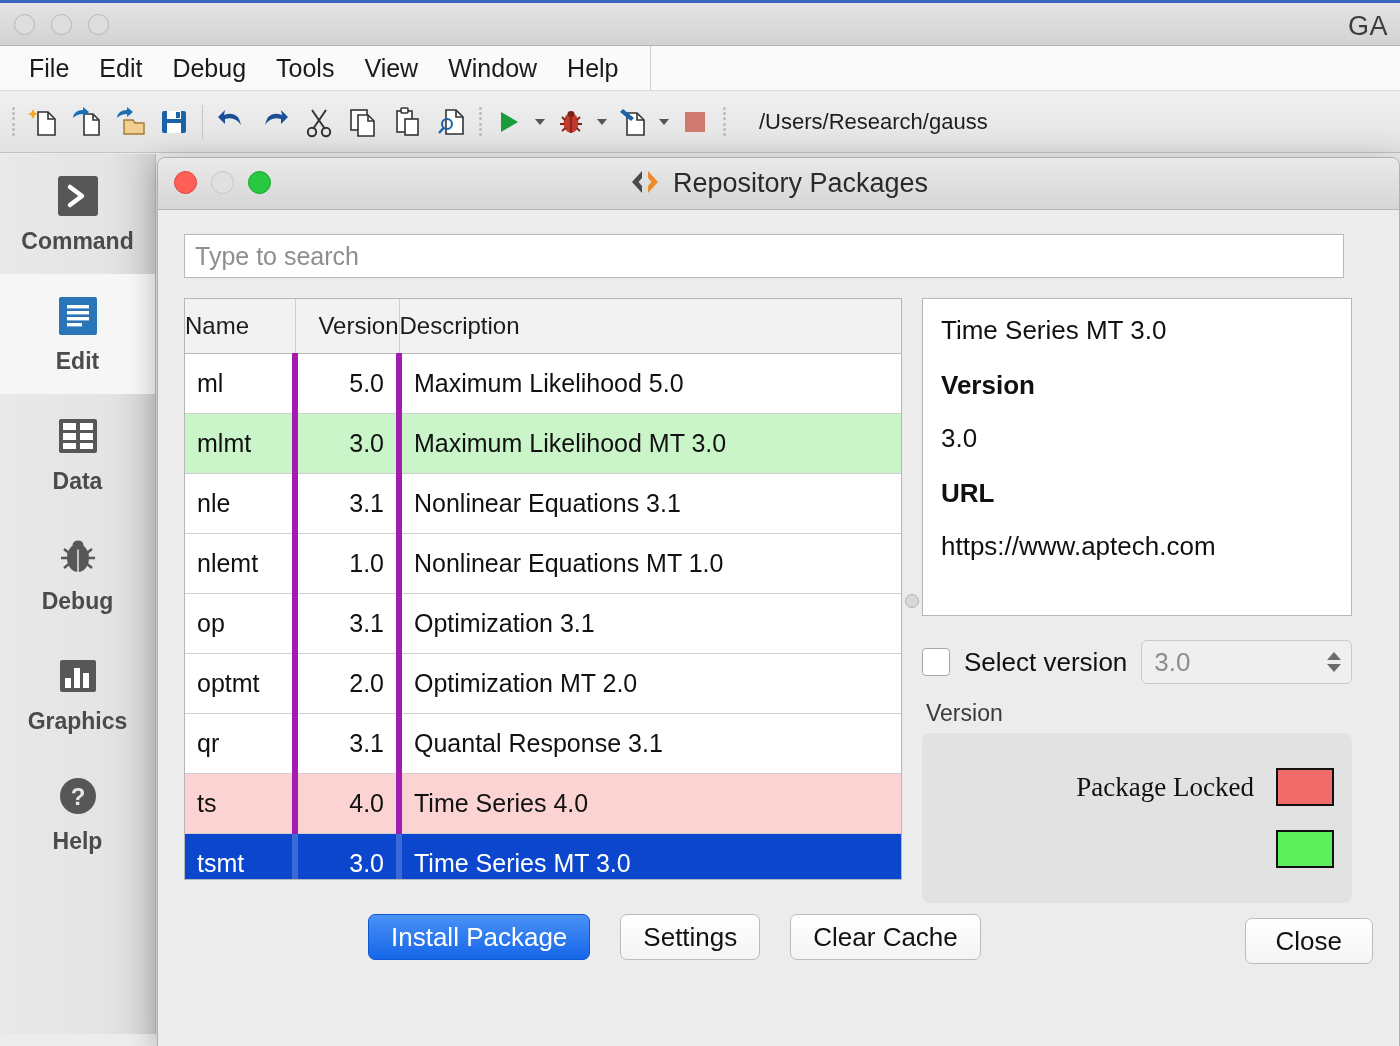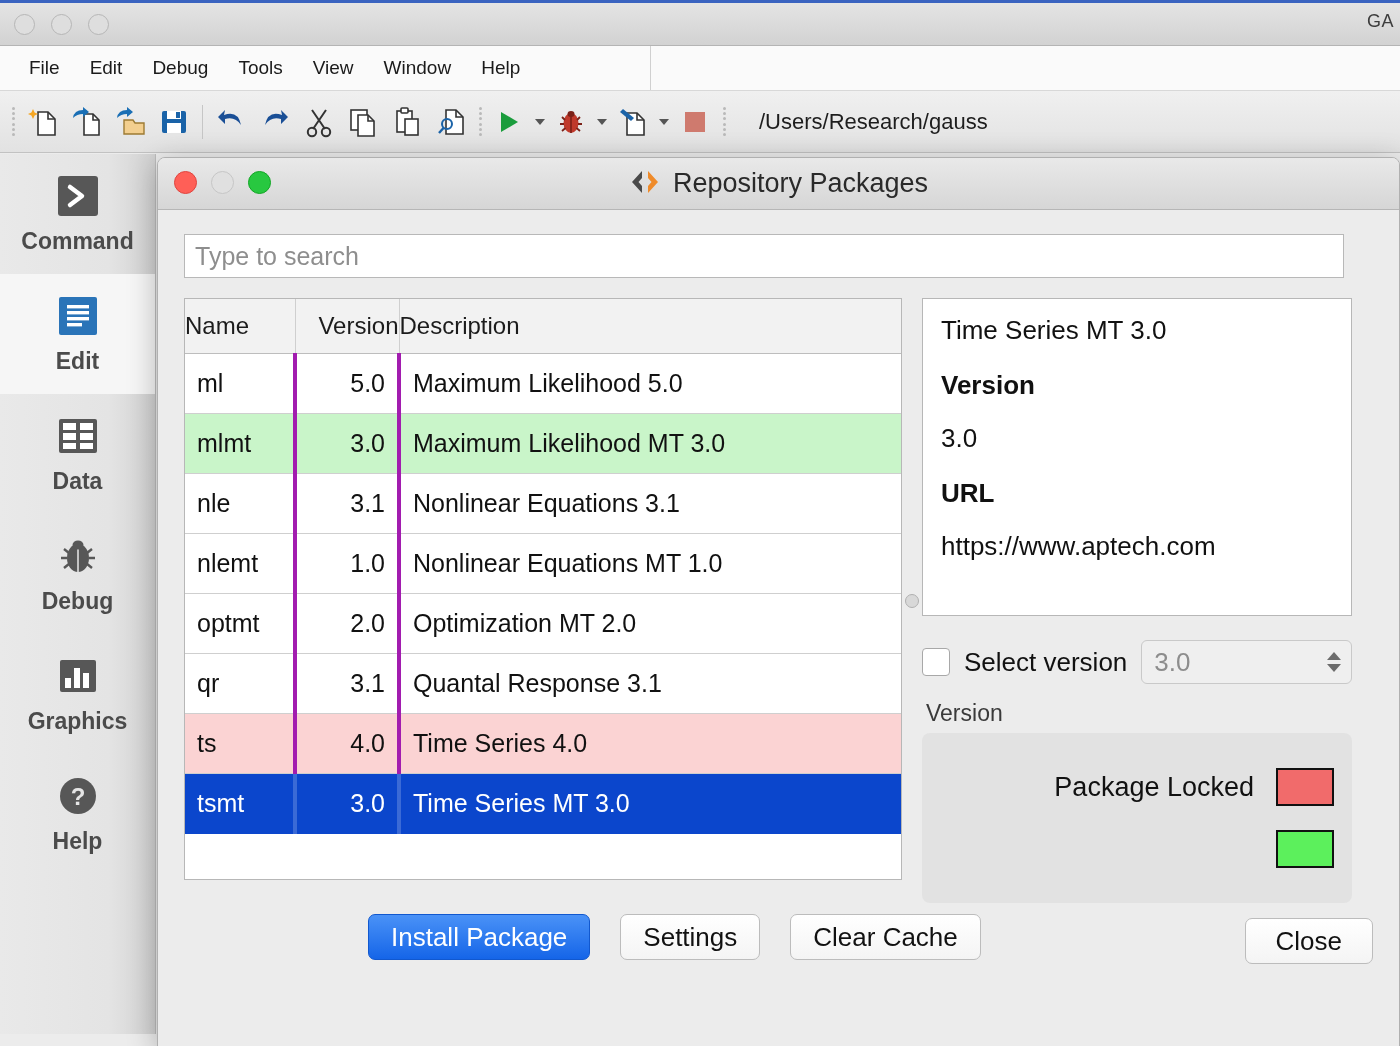--- a/index.html
+++ b/index.html
@@ -21,32 +21,32 @@
     background: linear-gradient(#e4e4e4, #d2d2d2);
     border-bottom: 1px solid #b4b4b4;
     border-top: 3px solid #3a63c0;
   }
   .traffic-mac { position: absolute; left: 14px; top: 11px; display: flex; gap: 16px; }
   .tl-dot {
     width: 21px; height: 21px; border-radius: 50%;
     background: #dedede; border: 1px solid #b6b6b6;
   }
   .app-title {
-    position: absolute; right: 6px; top: 8px;
-    font-size: 18px; color: #3d3d3d; letter-spacing: .5px;
+    position: absolute; right: 12px; top: 8px;
+    font-size: 27px; color: #3d3d3d; letter-spacing: .5px;
   }
 
   
   .menubar {
     position: relative; height: 45px; background: #fafafa;
     border-bottom: 1px solid #d8d8d8;
     display: flex; align-items: center; padding-left: 14px;
   }
   .menu-item {
-    font-size: 19px; color: #1a1a1a; padding: 2px 15px; cursor: default;
+    font-size: 25px; color: #1a1a1a; padding: 2px 15px; cursor: default;
     white-space: nowrap;
   }
   .menubar-edge {
     position: absolute; right: 0; top: 0; bottom: 0; width: 750px;
     border-left: 1px solid #d0d0d0; background: #fafafa;
   }
 
   
   .toolbar {
     position: relative; height: 62px;
@@ -129,21 +129,21 @@
     height: 582px; overflow: hidden;
   }
   table.pkg { width: 100%; border-collapse: collapse; table-layout: fixed; }
   table.pkg th {
     background: #f2f2f2; font-weight: normal; font-size: 24px; color: #1c1c1c;
     height: 54px; border-bottom: 1px solid #bdbdbd; border-right: 1px solid #cfcfcf;
   }
   table.pkg th:last-child { border-right: none; }
   table.pkg td {
     height: 60px; font-size: 25px; color: #111;
-    border-bottom: 1px solid #cfcfcf; border-right: 4px solid #a21caf;
+    border-bottom: 1px solid #cfcfcf; border-right: 6px solid #a21caf;
     padding: 0 12px;
   }
   table.pkg td:last-child { border-right: none; }
   .col-name { width: 110px; text-align: left; }
   .col-ver  { width: 104px; text-align: right; }
   .col-desc { text-align: left; }
   tr.row-installed td { background: #c9f5c9; }
   tr.row-locked td { background: #fbd3d3; }
   tr.row-selected td { background: #0b46cc; color: #fff; border-right-color: #3b6ad6; border-bottom-color: #0b46cc; }
 
@@ -185,21 +185,21 @@
   }
   .spin-arrows b { display: block; width: 0; height: 0;
     border-left: 7px solid transparent; border-right: 7px solid transparent; }
   .spin-arrows b.up { border-bottom: 8px solid #6c6c6c; }
   .spin-arrows b.dn { border-top: 8px solid #6c6c6c; }
 
   .legend-cap { font-size: 23px; color: #3a3a3a; margin: 16px 0 6px 4px; }
   .legend-box {
     background: #e2e2e2; border-radius: 8px; padding: 26px 18px 26px 0;
     display: flex; flex-direction: column; gap: 24px; align-items: flex-end;
-    height: 170px; justify-content: center;
+    height: 170px; justify-content: center; font-family: Liberation Serif, serif;
   }
   .legend-item { display: flex; align-items: center; gap: 22px; }
   .legend-text { font-size: 27px; color: #111; }
   .swatch { width: 58px; height: 38px; border: 2px solid #111; }
 
   
   .dlg-footer {
     position: absolute; left: 0; right: 0; bottom: 0; height: 150px;
     padding: 0 26px;
   }
@@ -508,20 +508,25 @@
                 <td class="col-name">nle</td>
                 <td class="col-ver">3.1</td>
                 <td class="col-desc">Nonlinear Equations 3.1</td>
               </tr>
               <tr>
                 <td class="col-name">nlemt</td>
                 <td class="col-ver">1.0</td>
                 <td class="col-desc">Nonlinear Equations MT 1.0</td>
               </tr>
               <tr>
+                <td class="col-name">op</td>
+                <td class="col-ver">3.1</td>
+                <td class="col-desc">Optimization 3.1</td>
+              </tr>
+              <tr>
                 <td class="col-name">optmt</td>
                 <td class="col-ver">2.0</td>
                 <td class="col-desc">Optimization MT 2.0</td>
               </tr>
               <tr>
                 <td class="col-name">qr</td>
                 <td class="col-ver">3.1</td>
                 <td class="col-desc">Quantal Response 3.1</td>
               </tr>
               <tr class="row-locked">

